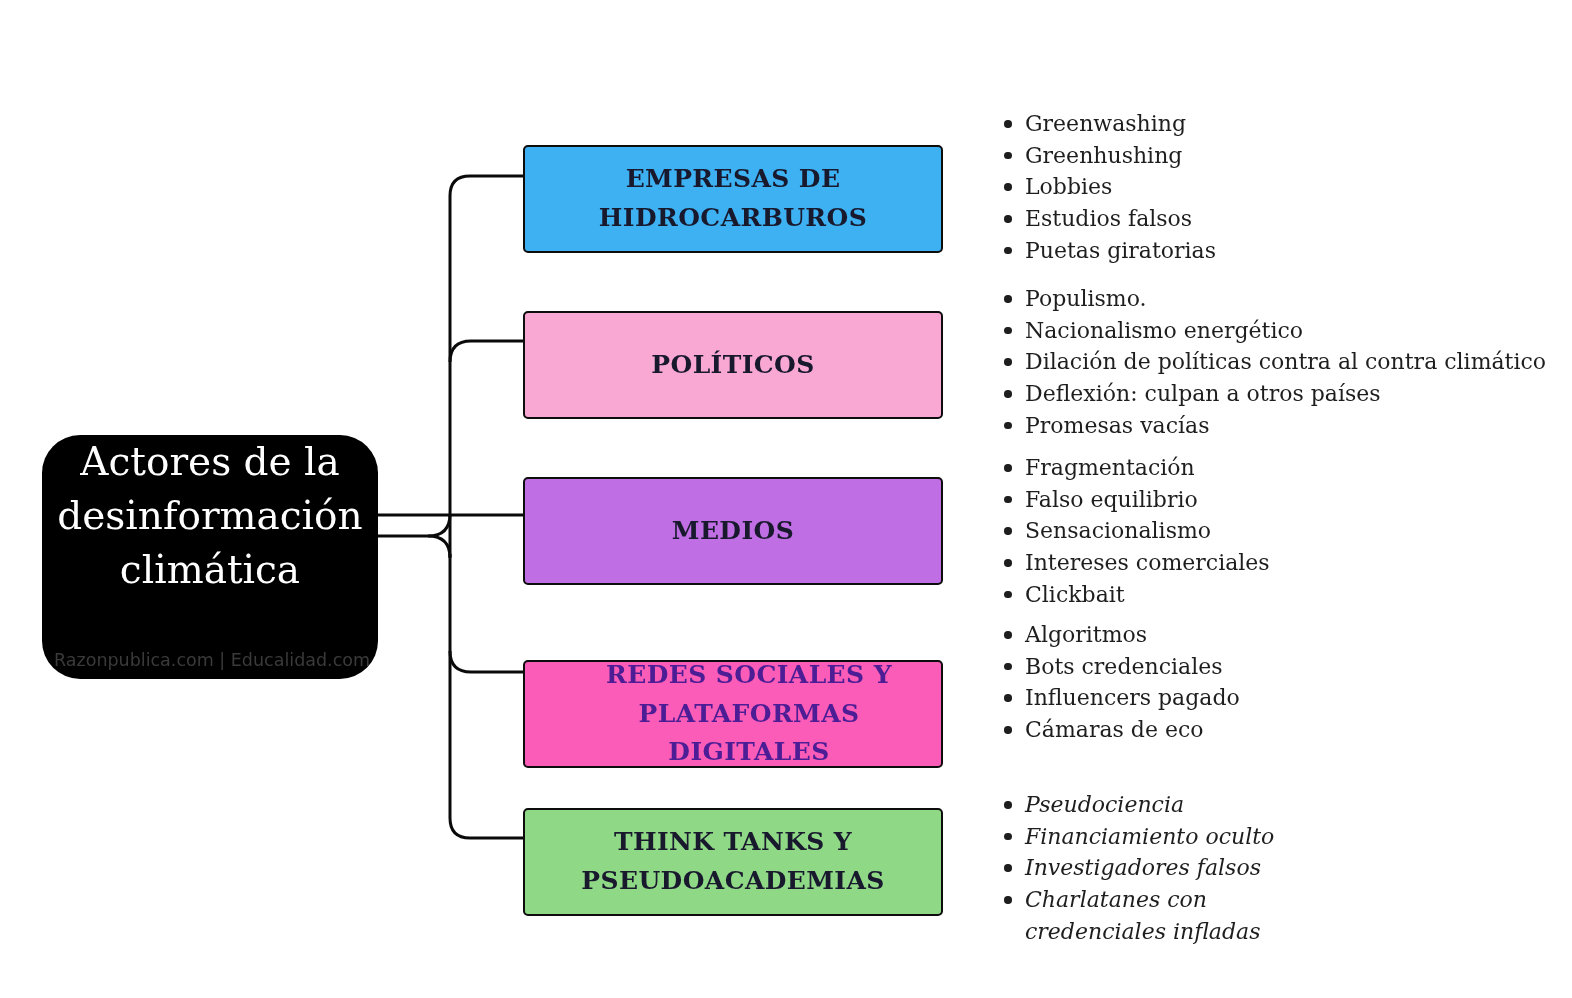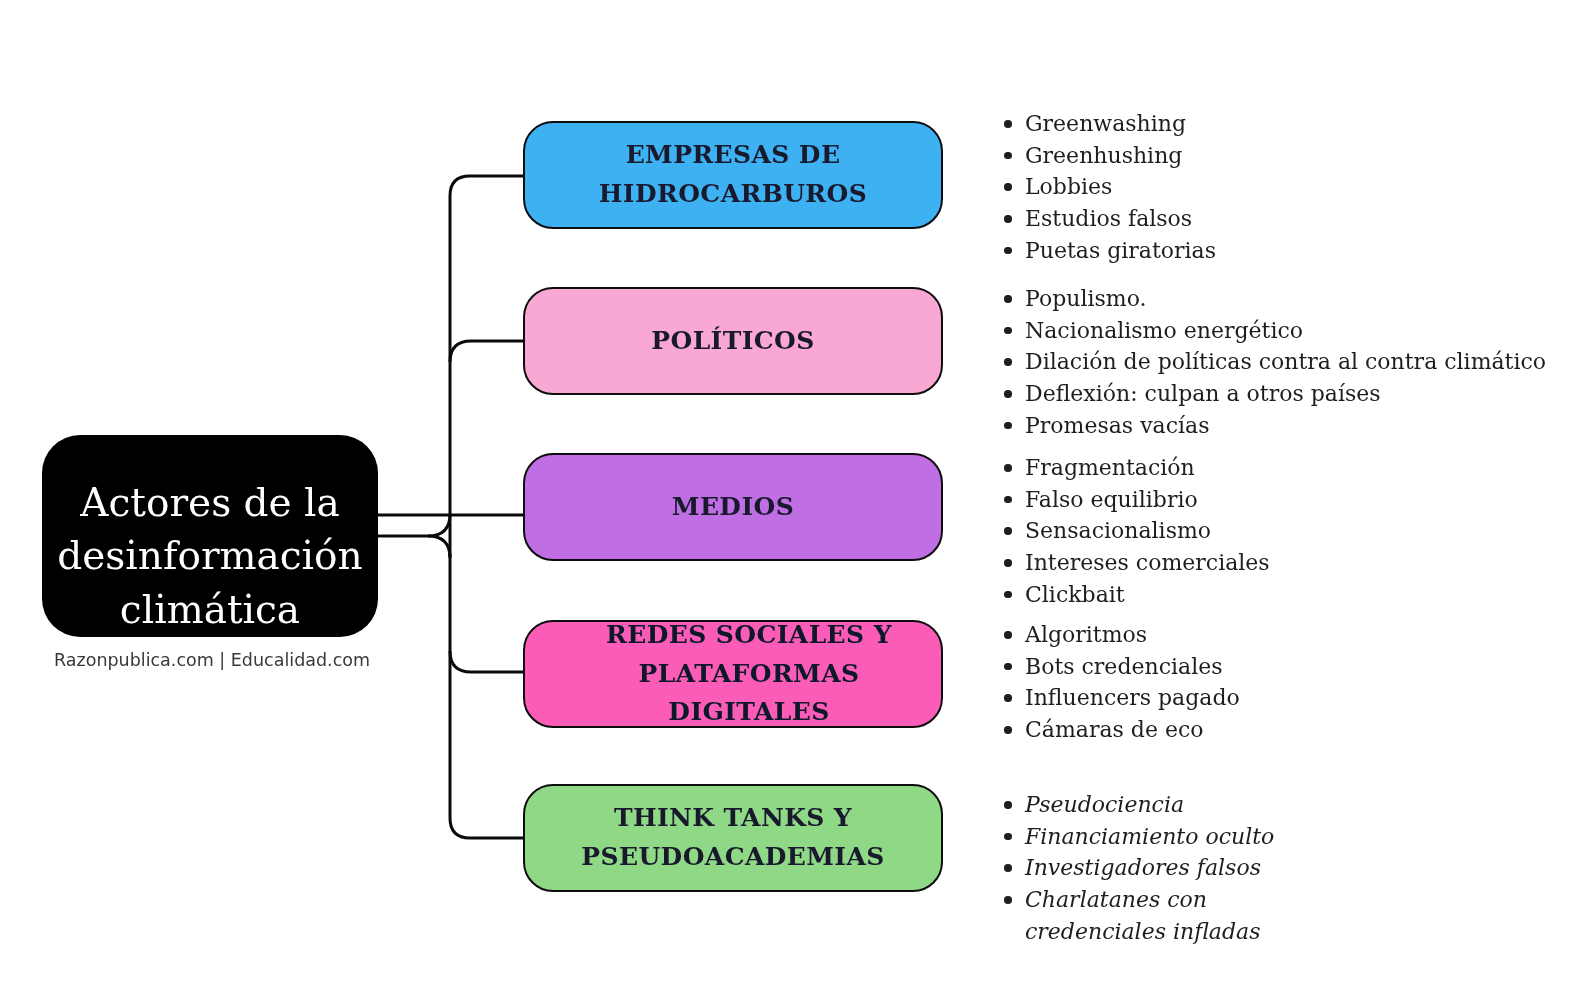--- a/index.html
+++ b/index.html
@@ -7,39 +7,39 @@
     position:relative;
     width:1572px; height:998px;
     background:#ffffff;
     font-family:"DejaVu Serif","Liberation Serif",serif;
     overflow:hidden;
   }
   svg.connectors { position:absolute; left:0; top:0; width:1572px; height:998px; z-index:1; }
   svg.connectors path { fill:none; stroke-width:3; stroke-linejoin:round; }
 
   .root-node {
-    position:absolute; left:42px; top:435px; width:336px; height:202px;
+    position:absolute; left:42px; top:435px; width:336px; height:244px;
     border-radius:38px; z-index:2;
-    display:flex; align-items:flex-end; justify-content:center;
+    display:flex; align-items:flex-start; justify-content:center;
     text-align:center; padding:0 6px; box-sizing:border-box;
   }
   .root-label { font-size:39px; line-height:1.38; }
 
   .root-caption {
     position:absolute; left:12px; top:650px; width:400px; z-index:2;
     text-align:center;
     font-family:"DejaVu Sans","Liberation Sans",sans-serif;
     font-size:17.5px;
   }
 
   .branch-node {
     position:absolute; left:523px; width:420px; height:108px; z-index:2;
-    border-radius:30px; border:2px solid #0d0d0d;
+    border-radius:5px; border:2px solid #0d0d0d;
     display:flex; align-items:center; justify-content:center;
-    text-align:center; padding:0 12px; box-sizing:border-box;
+    text-align:center; padding:0 12px; box-sizing:border-box;margin-top:24px;
   }
   .branch-label {
     font-weight:bold; font-size:25px; line-height:1.55; letter-spacing:0.4px;
   }
 
   .branch-list {
     position:absolute; left:990px; z-index:2;
     margin:12px; padding:0; list-style:none;
     font-size:22px; line-height:31.7px;
   }
@@ -98,21 +98,21 @@
       <span class="branch-label">MEDIOS</span>
     </div>
     <ul class="branch-list" style="top: 440px; width: 580px; color: rgb(30, 30, 30);">
         <li>Fragmentación</li>
         <li>Falso equilibrio</li>
         <li>Sensacionalismo</li>
         <li>Intereses comerciales</li>
         <li>Clickbait</li>
       </ul>
 
-    <div class="branch-node" style="top: 620px; background: rgb(251, 92, 184); border-color: rgb(13, 13, 13); color: #0f172a; padding-left: 44px;">
+    <div class="branch-node" style="top: 636px; background: rgb(251, 92, 184); border-color: rgb(13, 13, 13); color: #4c1d95; padding-left: 44px;">
       <span class="branch-label">REDES SOCIALES Y PLATAFORMAS DIGITALES</span>
     </div>
     <ul class="branch-list" style="top: 607px; width: 580px; color: rgb(30, 30, 30);">
         <li>Algoritmos</li>
         <li>Bots credenciales</li>
         <li>Influencers pagado</li>
         <li>Cámaras de eco</li>
       </ul>
 
     <div class="branch-node" style="top: 784px; background: rgb(143, 217, 134); border-color: rgb(13, 13, 13); color: rgb(25, 25, 46);">

